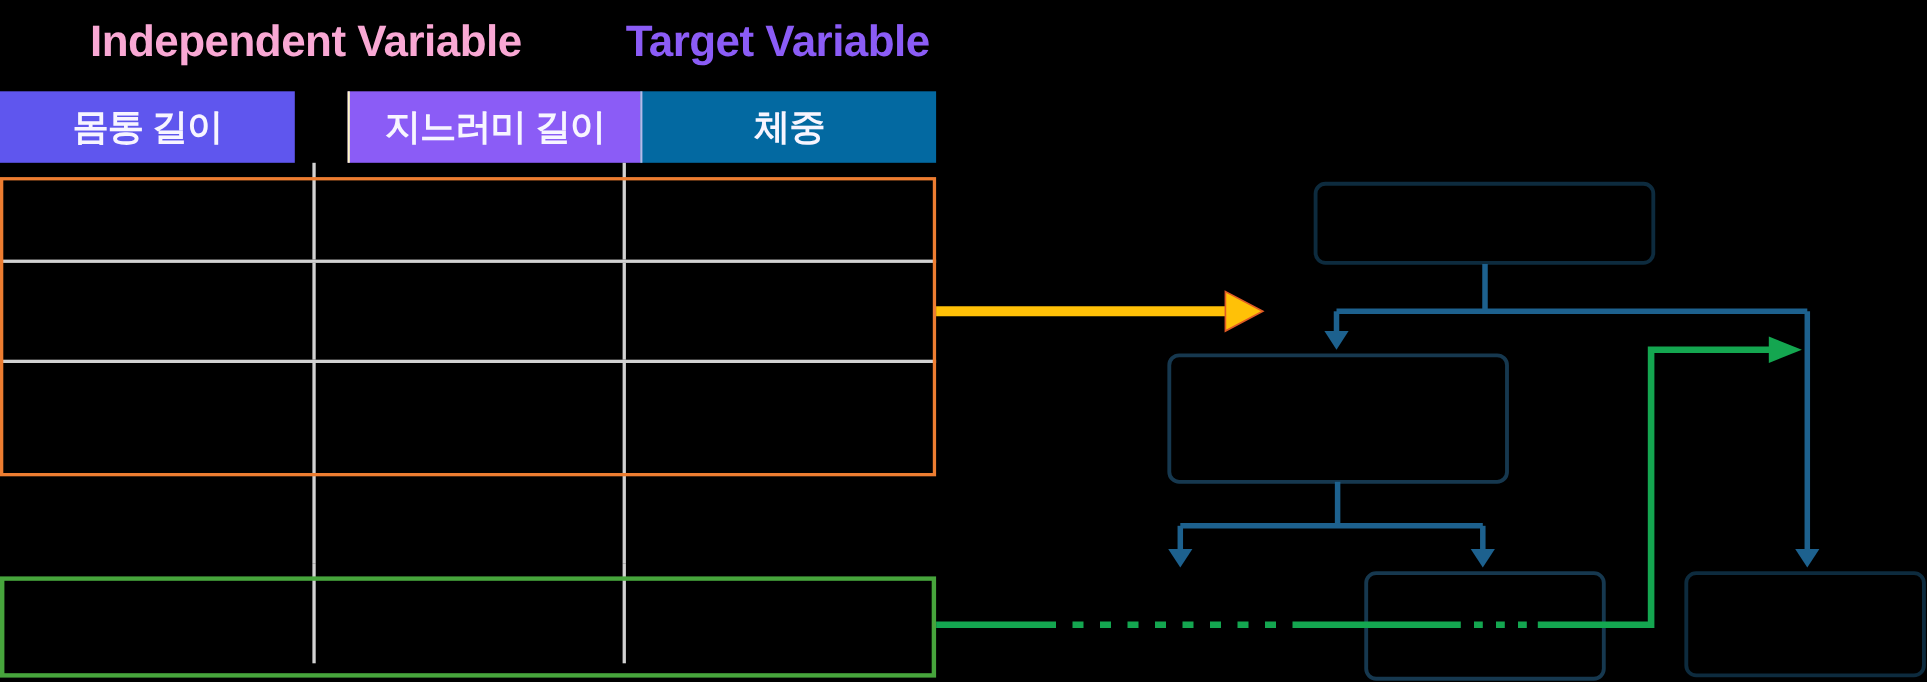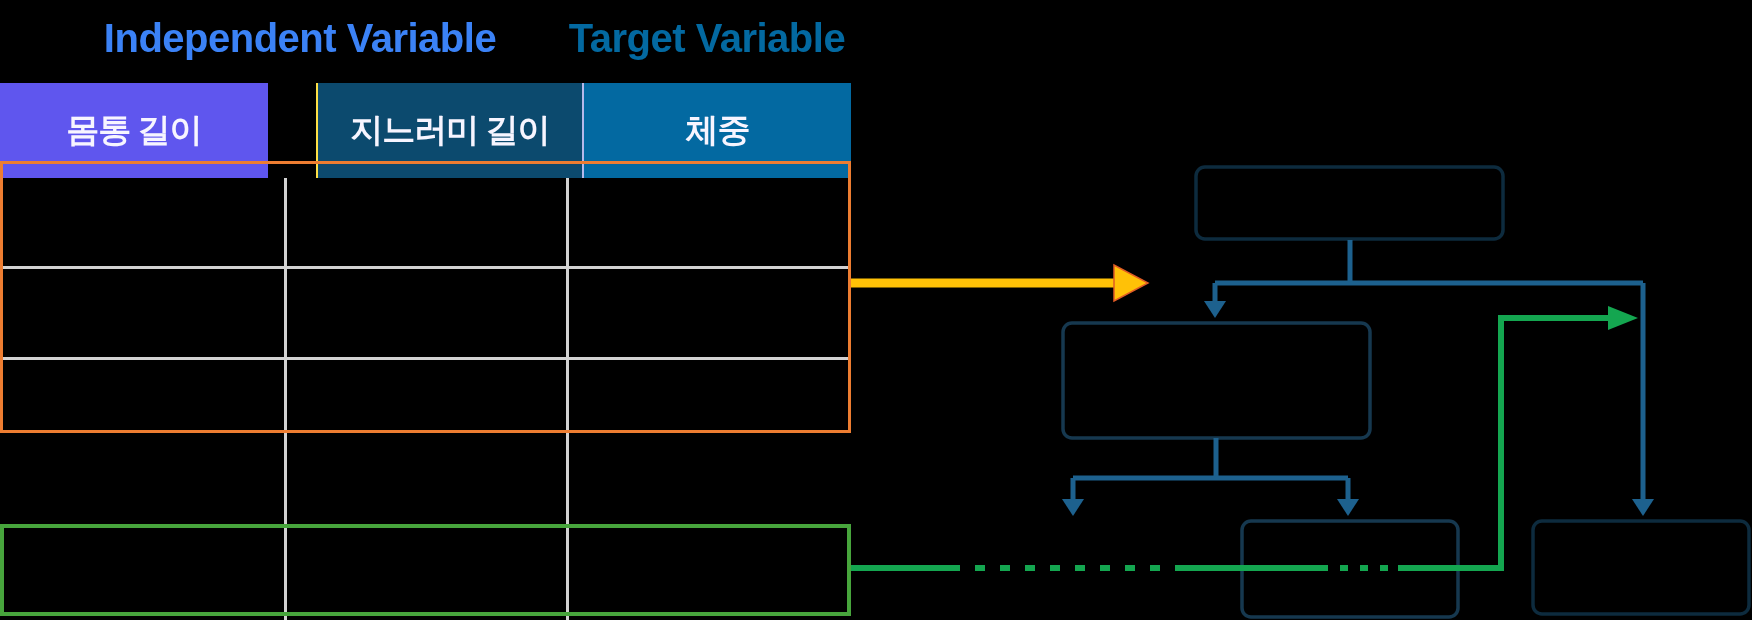--- a/index.html
+++ b/index.html
@@ -4,31 +4,31 @@
 <style>
   html,body{margin:0;padding:0;background:#000;}
   .canvas{
     position:relative;width:1752px;height:620px;background:#000;overflow:hidden;
     font-family:"Liberation Sans","DejaVu Sans",sans-serif;
   }
   .title{
     position:absolute;top:12px;height:52px;line-height:52px;
     font-size:40px;font-weight:700;text-align:center;letter-spacing:-0.5px;
   }
-  .title-iv{left:50px;width:500px;color:#3b82f6;}
-  .title-tv{left:497px;width:420px;color:#0369a1;}
+  .title-iv{left:28px;width:500px;color:#f9a8d4;}
+  .title-tv{left:497px;width:420px;color:#8b5cf6;}
 
   .table{position:absolute;left:0;top:83px;width:851px;}
-  .thead{display:flex;height:95px;font-family:Liberation Serif, serif;}
+  .thead{display:flex;height:65px;}
   .th{
     box-sizing:border-box;display:flex;align-items:center;justify-content:center;
     color:#f7f5ff;font-size:33px;font-weight:700;letter-spacing:-1px;
   }
   .th-1{width:284px;background:#5f56ee;}
-  .th-2{width:282px;background:#0c4a6e;border-left:2px solid #fde047;margin-left:48px;}
+  .th-2{width:282px;background:#8b5cf6;border-left:2px solid #fef9c3;margin-left:48px;}
   .th-3{width:285px;background:#0369a1;border-left:2px solid #b6b9ea;}
   .tr{display:flex;box-sizing:border-box;}
   .tr-1,.tr-2{height:91px;border-bottom:3px solid #d2d2d2;}
   .tr-3{height:90px;}
   .tr-4{height:92px;}
   .tr-5{height:91px;}
   .td{box-sizing:border-box;}
   .td-1{width:284px;}
   .td-2{width:282px;border-left:3px solid #d2d2d2;}
   .td-3{width:285px;border-left:3px solid #d2d2d2;}

